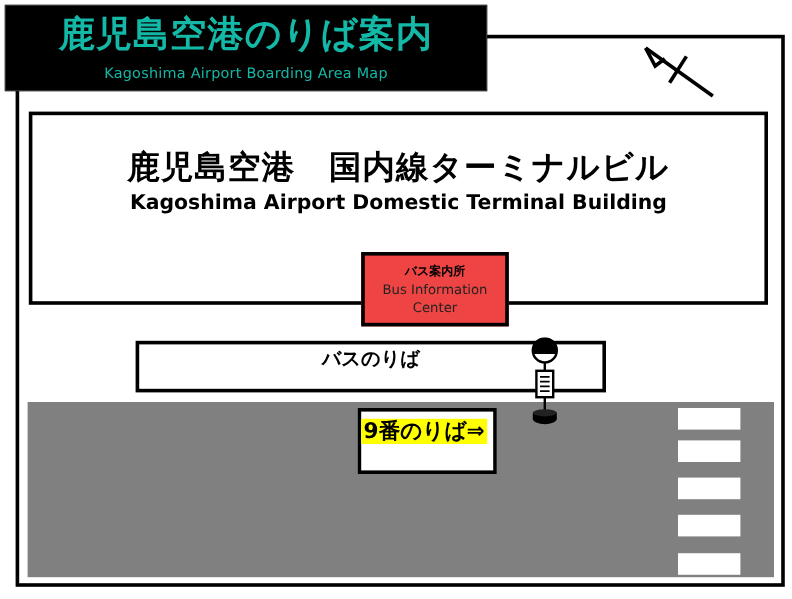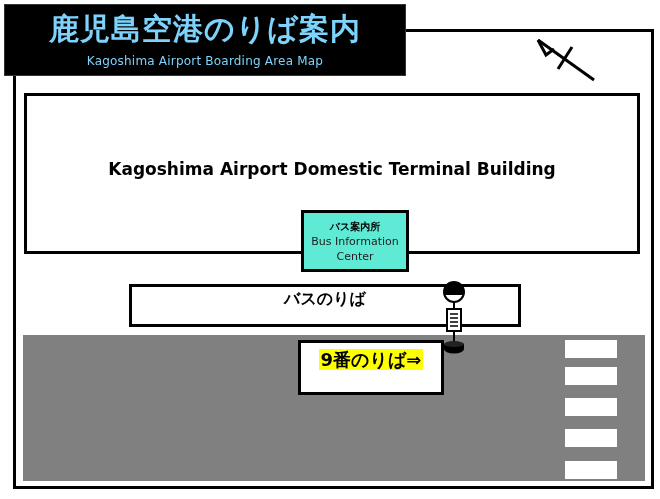--- a/index.html
+++ b/index.html
@@ -3,49 +3,49 @@
 <meta charset="utf-8">
 <style>
   html, body { margin: 0; padding: 0; background: #ffffff; }
   body { width: 660px; height: 499px; position: relative; overflow: hidden; font-family: "DejaVu Sans", sans-serif; }
   .abs { position: absolute; box-sizing: border-box; }
 
   
   #site-frame { left: 13px; top: 29px; width: 641px; height: 460px; border: 3px solid #000; background: #fff; }
 
   
-  #title-banner { left: 4px; top: 4px; width: 402px; height: 72px; background: #000; border: 1px solid #333; color: #7dd3fc; text-align: center; }
+  #title-banner { left: 4px; top: 4px; width: 402px; height: 72px; background: #000; border: 1px solid #333; color: #14b8a6; text-align: center; }
   #title-ja { position: absolute; left: 0; right: 0; top: 6px; font-size: 30px; font-weight: bold; letter-spacing: 1px; line-height: 36px; }
   #title-en { position: absolute; left: 0; right: 0; top: 46px; font-size: 12px; line-height: 20px; font-family: "DejaVu Sans", sans-serif; letter-spacing: 0.2px; }
 
   
   #north-arrow { left: 530px; top: 35px; width: 70px; height: 50px; }
 
   
   #terminal { left: 24px; top: 93px; width: 616px; height: 161px; border: 3px solid #000; background: #fff; text-align: center; }
   #terminal-ja { position: absolute; left: 0; right: 0; top: 27px; font-size: 27px; font-weight: bold; line-height: 34px; letter-spacing: 1px; }
   #terminal-en { position: absolute; left: 0; right: 0; top: 62px; font-size: 17px; font-weight: bold; line-height: 22px; }
 
   
-  #info-center { left: 301px; top: 210px; width: 108px; height: 62px; border: 3px solid #000; background: #5eead4; text-align: center; }
+  #info-center { left: 301px; top: 210px; width: 123px; height: 62px; border: 3px solid #000; background: #ef4444; text-align: center; }
   #info-ja { position: absolute; left: 0; right: 0; top: 7px; font-size: 10px; font-weight: bold; line-height: 13px; }
   #info-en1 { position: absolute; left: 0; right: 0; top: 22px; font-size: 11px; line-height: 14px; color: #222; }
   #info-en2 { position: absolute; left: 0; right: 0; top: 37px; font-size: 11px; line-height: 14px; color: #222; }
 
   
-  #bus-area { left: 113px; top: 284px; width: 392px; height: 43px; border: 3px solid #000; background: #fff; text-align: center; margin-left: 16px; }
+  #bus-area { left: 113px; top: 284px; width: 392px; height: 43px; border: 3px solid #000; background: #fff; text-align: center; }
   #bus-area-ja { position: absolute; left: 0; right: 0; top: 2px; font-size: 16px; font-weight: bold; line-height: 20px; }
   #bus-area-en { position: absolute; left: 0; right: 0; top: 23px; font-size: 11px; font-weight: bold; line-height: 14px; }
 
   
   #road { left: 23px; top: 335px; width: 622px; height: 146px; background: #808080; }
   .crosswalk-stripe { position: absolute; left: 565px; width: 52px; height: 18px; background: #ffffff; }
 
   
-  #stop9 { left: 298px; top: 340px; width: 146px; height: 55px; border: 3px solid #000; background: #fff; text-align: center; }
+  #stop9 { left: 298px; top: 340px; width: 116px; height: 55px; border: 3px solid #000; background: #fff; }
   #stop9-ja-wrap { position: absolute; left: 0; right: 0; top: 5px; line-height: 24px; }
   #stop9-ja { background: #ffff00; font-size: 18px; font-weight: bold; padding: 0 2px; }
   #stop9-en-wrap { position: absolute; left: 0; right: 0; top: 30px; line-height: 14px; }
   #stop9-en { background: #ffff00; font-size: 10px; font-weight: bold; padding: 0 2px; }
 
   
   #bus-pole { left: 440px; top: 281px; width: 28px; height: 74px; }
 </style>
 </head>
 <body>
@@ -57,20 +57,21 @@
   <div id="title-en">Kagoshima Airport Boarding Area Map</div>
 </div>
 
 <svg id="north-arrow" class="abs" viewBox="0 0 70 50">
   <line x1="8" y1="5" x2="64" y2="45" stroke="#000" stroke-width="3"></line>
   <polyline points="8,5 16,20 24,14" fill="none" stroke="#000" stroke-width="3" stroke-linejoin="miter"></polyline>
   <line x1="42" y1="12" x2="28" y2="34" stroke="#000" stroke-width="3"></line>
 </svg>
 
 <div id="terminal" class="abs">
+  <div id="terminal-ja">鹿児島空港　国内線ターミナルビル</div>
   <div id="terminal-en">Kagoshima Airport Domestic Terminal Building</div>
 </div>
 
 <div id="info-center" class="abs">
   <div id="info-ja">バス案内所</div>
   <div id="info-en2">Center</div>
   <div id="info-en1">Bus Information</div>
 </div>
 
 <div id="bus-area" class="abs">

